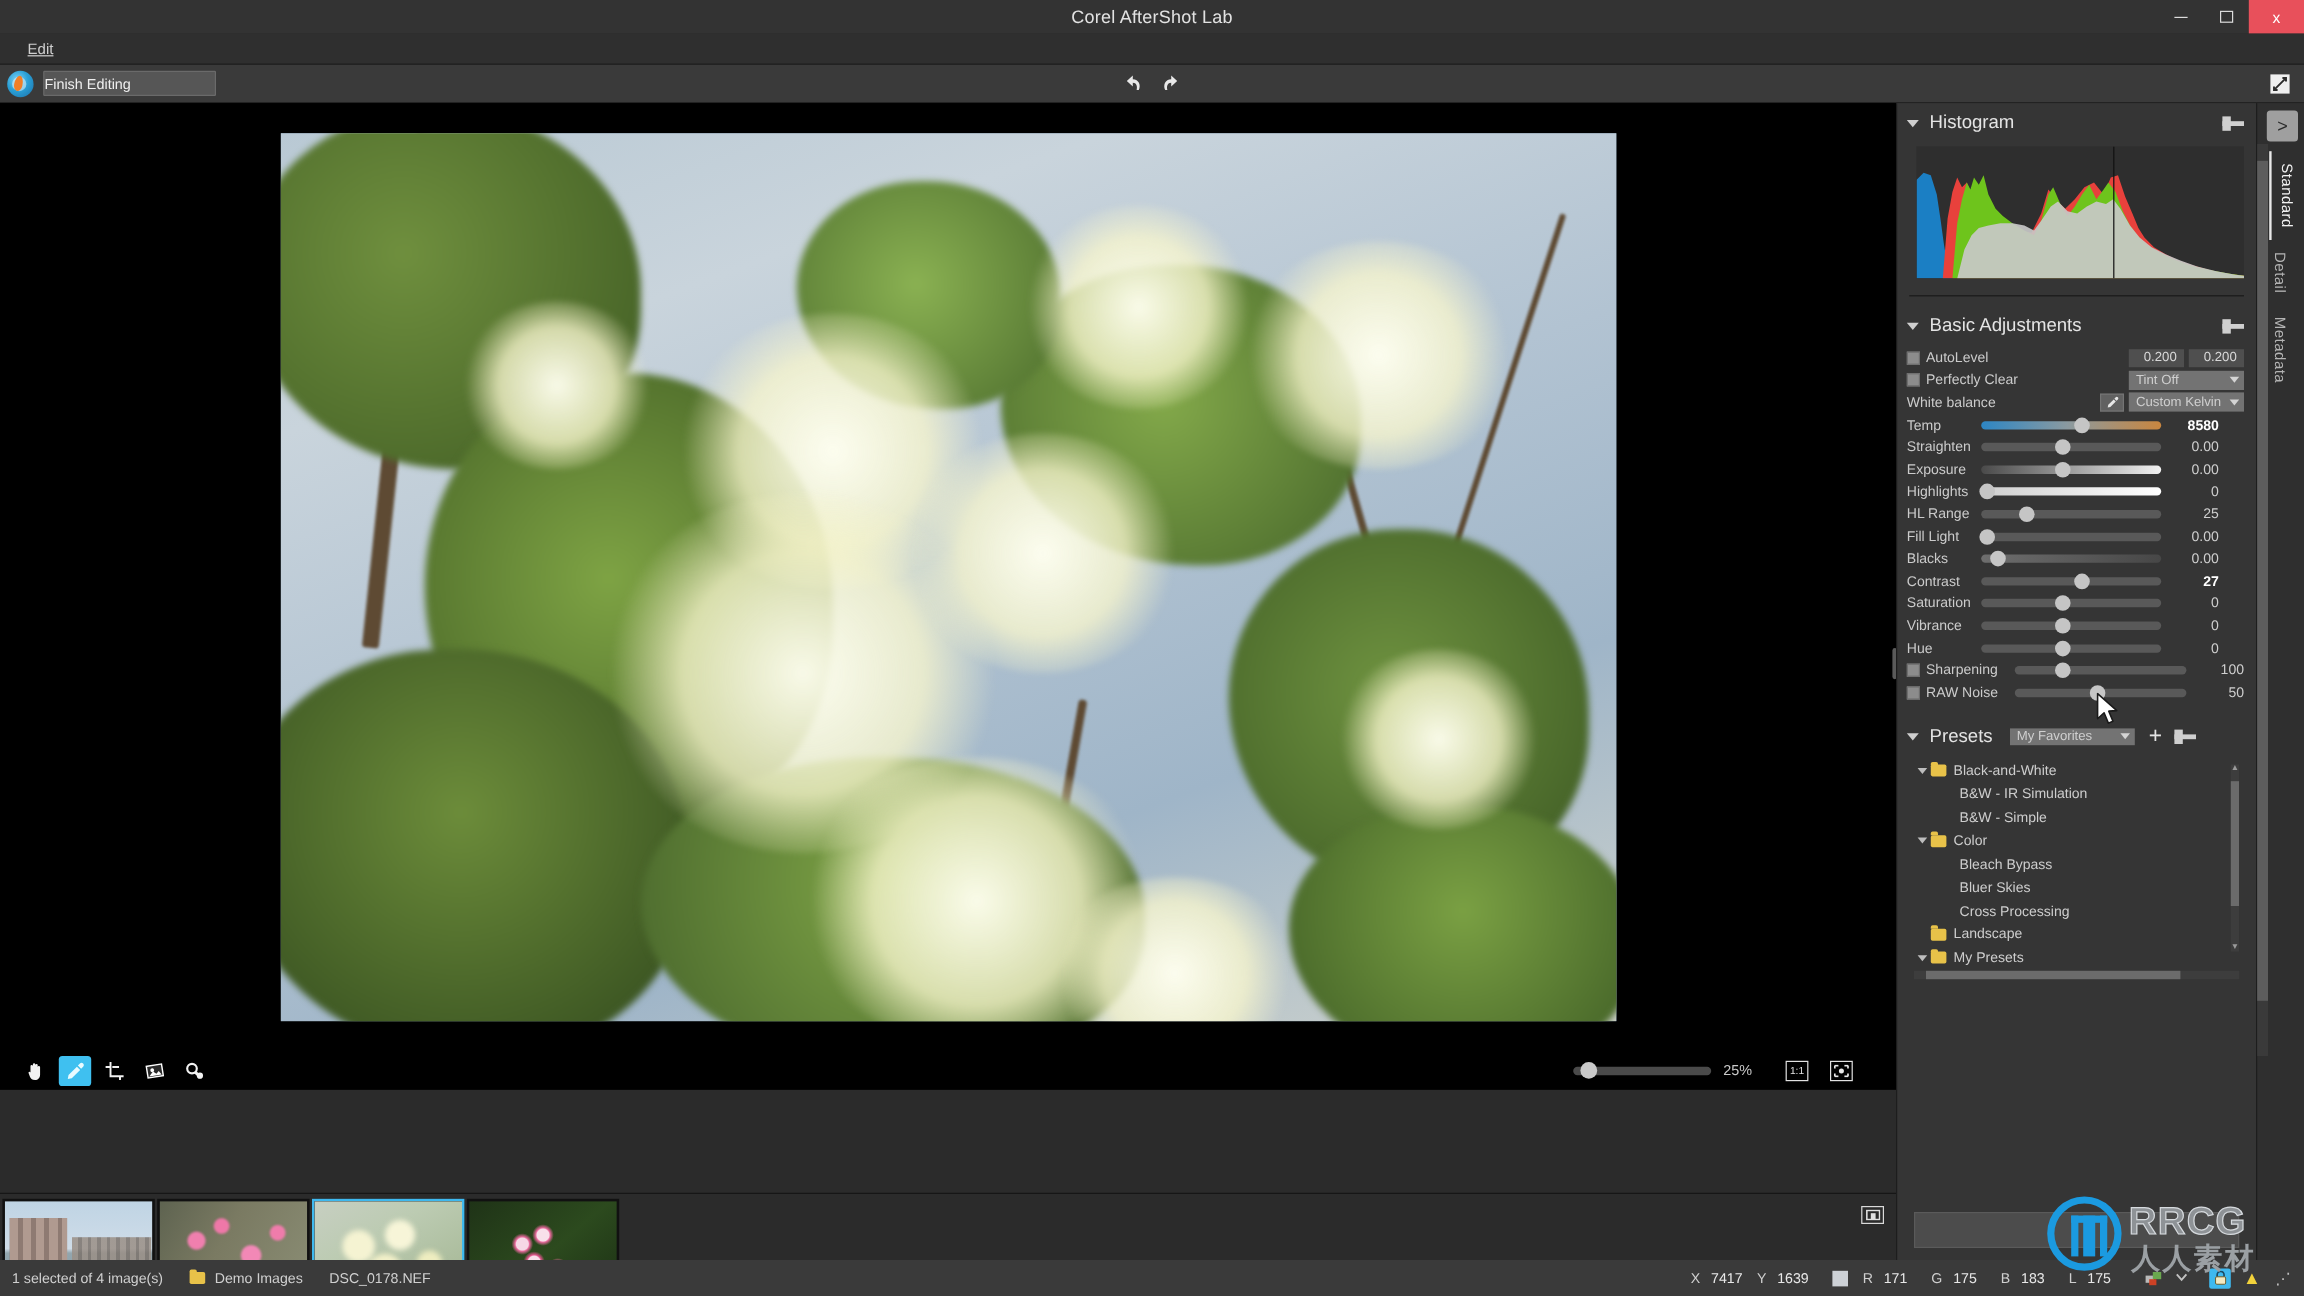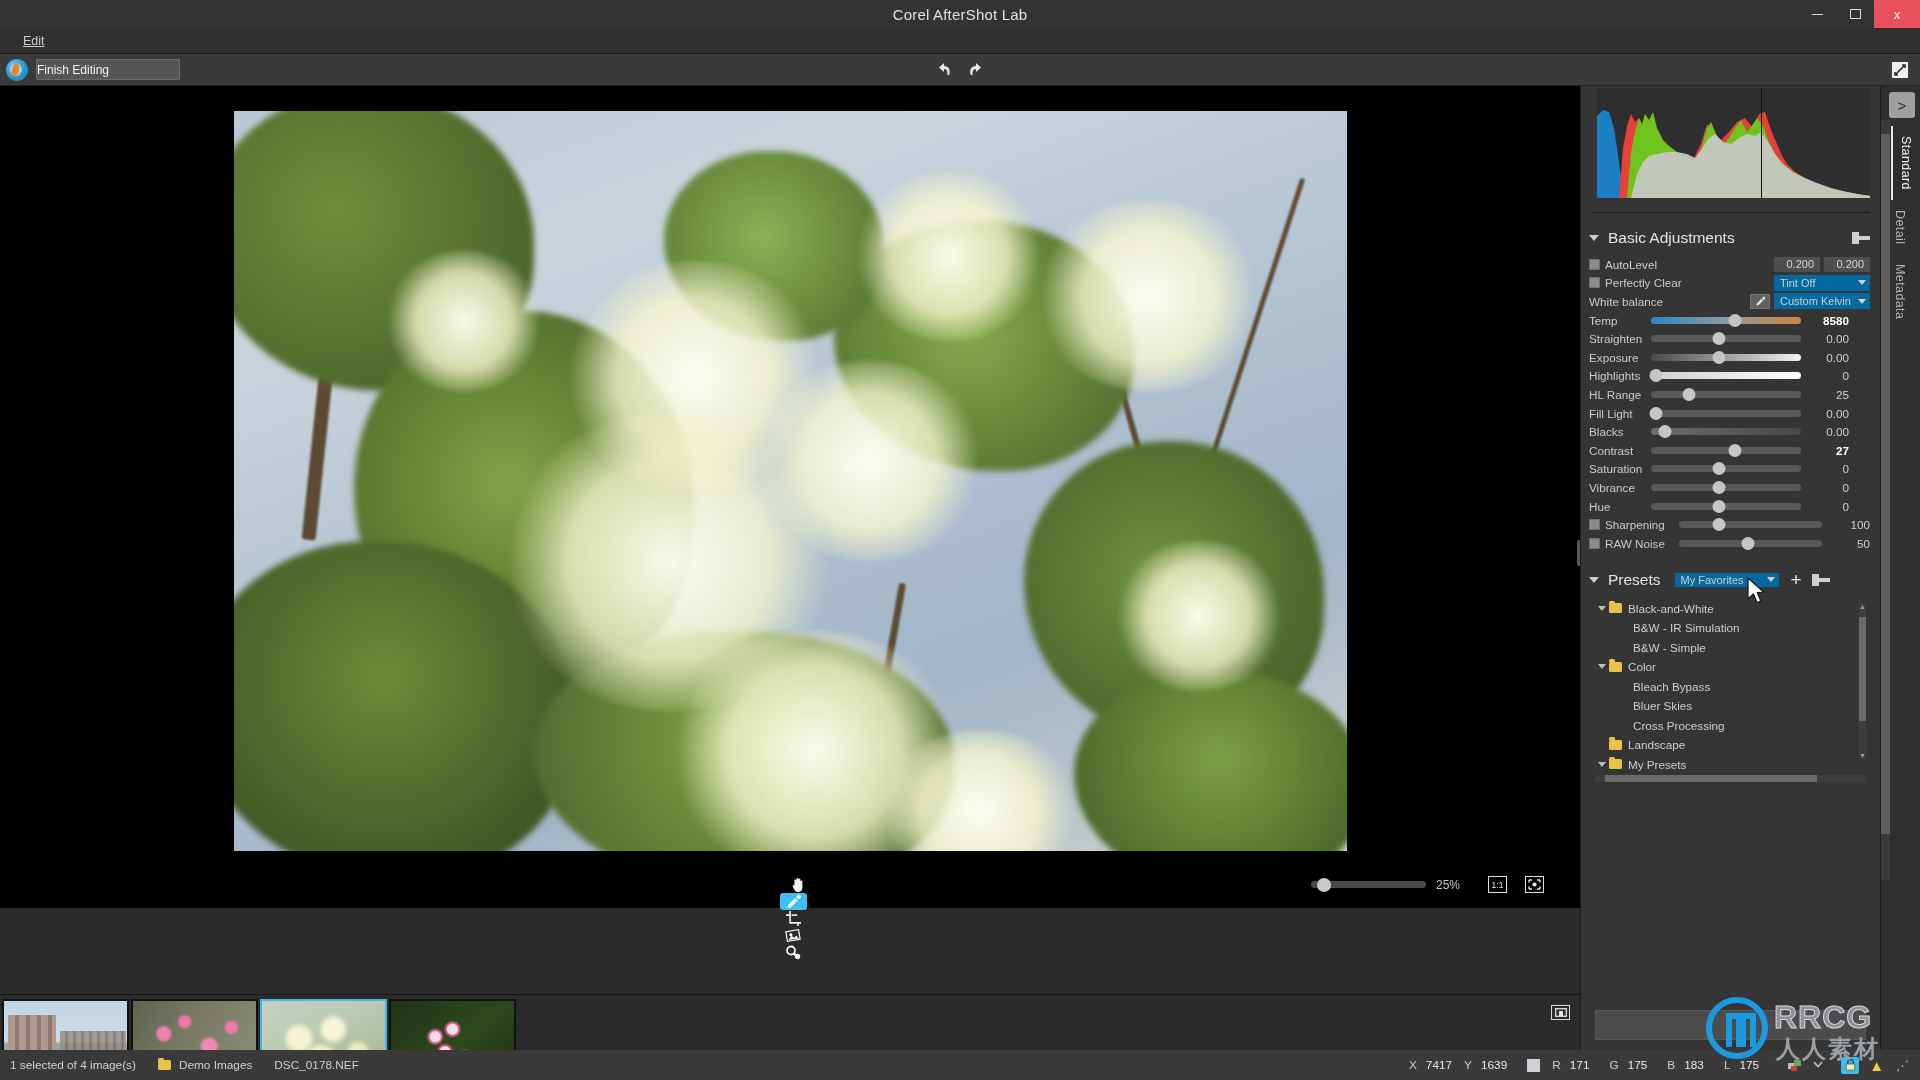--- a/index.html
+++ b/index.html
@@ -98,21 +98,21 @@
   .branch { position:absolute; background:#5e4a33; filter:blur(1.2px); border-radius:3px; }
   .flower {
     position:absolute; border-radius:50%;
     background:radial-gradient(circle, rgba(255,255,240,.96) 0%, rgba(248,246,205,.78) 45%, rgba(238,236,180,0) 72%);
     filter:blur(2.5px);
   }
 
   
   #viewbar {
     position:absolute; left:0; top:790px; width:1580px; height:32px;
-    background:#000; display:flex; align-items:center;flex-direction:column;
+    background:#000; display:flex; align-items:center;
   }
   .toolicon {
     width:27px; height:25px; margin-left:6px; display:flex;
     align-items:center; justify-content:center; border-radius:3px;
   }
   .toolicon.first { margin-left:16px; }
   .toolicon.active { background:#3fc0f0; }
   #zoomarea {
     position:absolute; right:36px; display:flex; align-items:center; gap:10px;
   }
@@ -240,21 +240,21 @@
     width:40px; text-align:right; font-size:11.7px; color:#cfcfcf; flex:0 0 auto;
   }
   .val.bold { color:#ffffff; font-weight:bold; }
 
   .twoval { display:flex; margin-left:auto; gap:4px; }
   .numbox {
     width:46px; height:15px; background:#4f4f4f; font-size:11px; color:#d8d8d8;
     display:flex; align-items:center; justify-content:flex-end; padding-right:6px;
   }
   .ddl {
-    height:16px; background:#0369a1; display:flex; align-items:center;
+    height:16px; background:#737373; display:flex; align-items:center;
     font-size:11px; color:#cfcfcf; padding:0 4px 0 6px; margin-left:auto;
     min-width:92px; justify-content:space-between;
   }
   .ddl .dcaret {
     width:0;height:0;border-left:4.5px solid transparent;border-right:4.5px solid transparent;
     border-top:5.5px solid #d4d4d4;
   }
   .eyedrop {
     width:20px; height:15px; background:#616161; border:1px solid #747474;
     margin-left:auto; margin-right:4px; display:flex; align-items:center; justify-content:center;
@@ -533,20 +533,25 @@
     </div>
 
   </div>
 </div>
 
 <div id="splitter"></div>
 
 <div id="rightpanel">
 
   <div class="panel-section">
+    <div class="section-header">
+      <span class="caret"></span>
+      <span>Histogram</span>
+      <span class="pin"></span>
+    </div>
     <div id="histogram">
       <svg width="274" height="110" viewBox="0 0 274 110" preserveAspectRatio="none">
 
         <path d="M0,110 L0,28 L6,22 L12,24 L17,40 L20,60 L23,82 L26,100 L30,110 Z" fill="#1b7fc4"></path>
 
         <path d="M22,110 L26,60 L30,38 L34,26 L38,34 L42,30 L47,42 L54,50 L62,58 L72,64 L84,70 L96,72 L104,56 L110,36 L116,44 L124,52 L132,44 L140,34 L148,30 L156,40 L162,26 L168,24 L174,42 L180,56 L185,68 L190,76 L198,84 L208,90 L218,95 L230,99 L244,103 L258,106 L274,108 L274,110 Z" fill="#e8413c"></path>
 
         <path d="M30,110 L34,64 L38,44 L42,30 L45,36 L48,26 L52,32 L56,24 L60,40 L66,52 L72,58 L80,64 L90,70 L98,74 L104,62 L110,40 L114,34 L120,48 L126,58 L132,50 L138,40 L144,32 L150,44 L156,36 L160,30 L166,38 L172,54 L178,66 L184,74 L192,82 L202,88 L214,94 L228,99 L244,103 L260,106 L274,108 L274,110 Z" fill="#6ec41c"></path>
 
         <path d="M34,110 L40,86 L46,74 L52,68 L60,66 L70,64 L80,64 L90,66 L98,70 L104,62 L112,50 L118,46 L126,54 L134,56 L142,50 L150,46 L158,48 L164,44 L170,52 L178,66 L186,76 L196,84 L208,90 L220,95 L234,100 L250,104 L266,107 L274,108 L274,110 Z" fill="#c8c8c8" opacity="0.92"></path>

